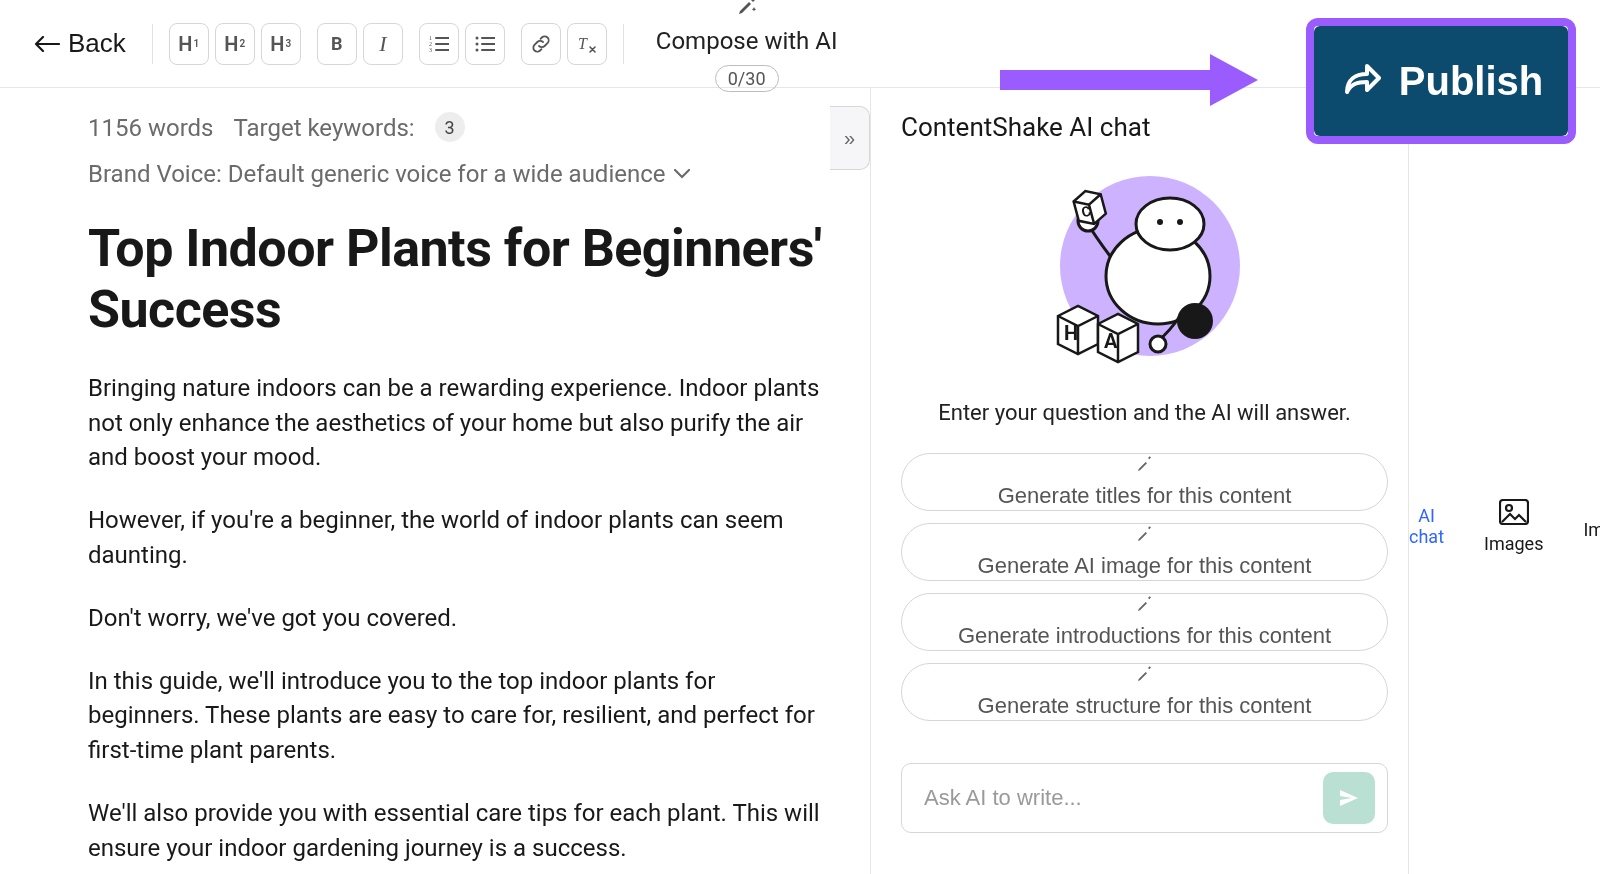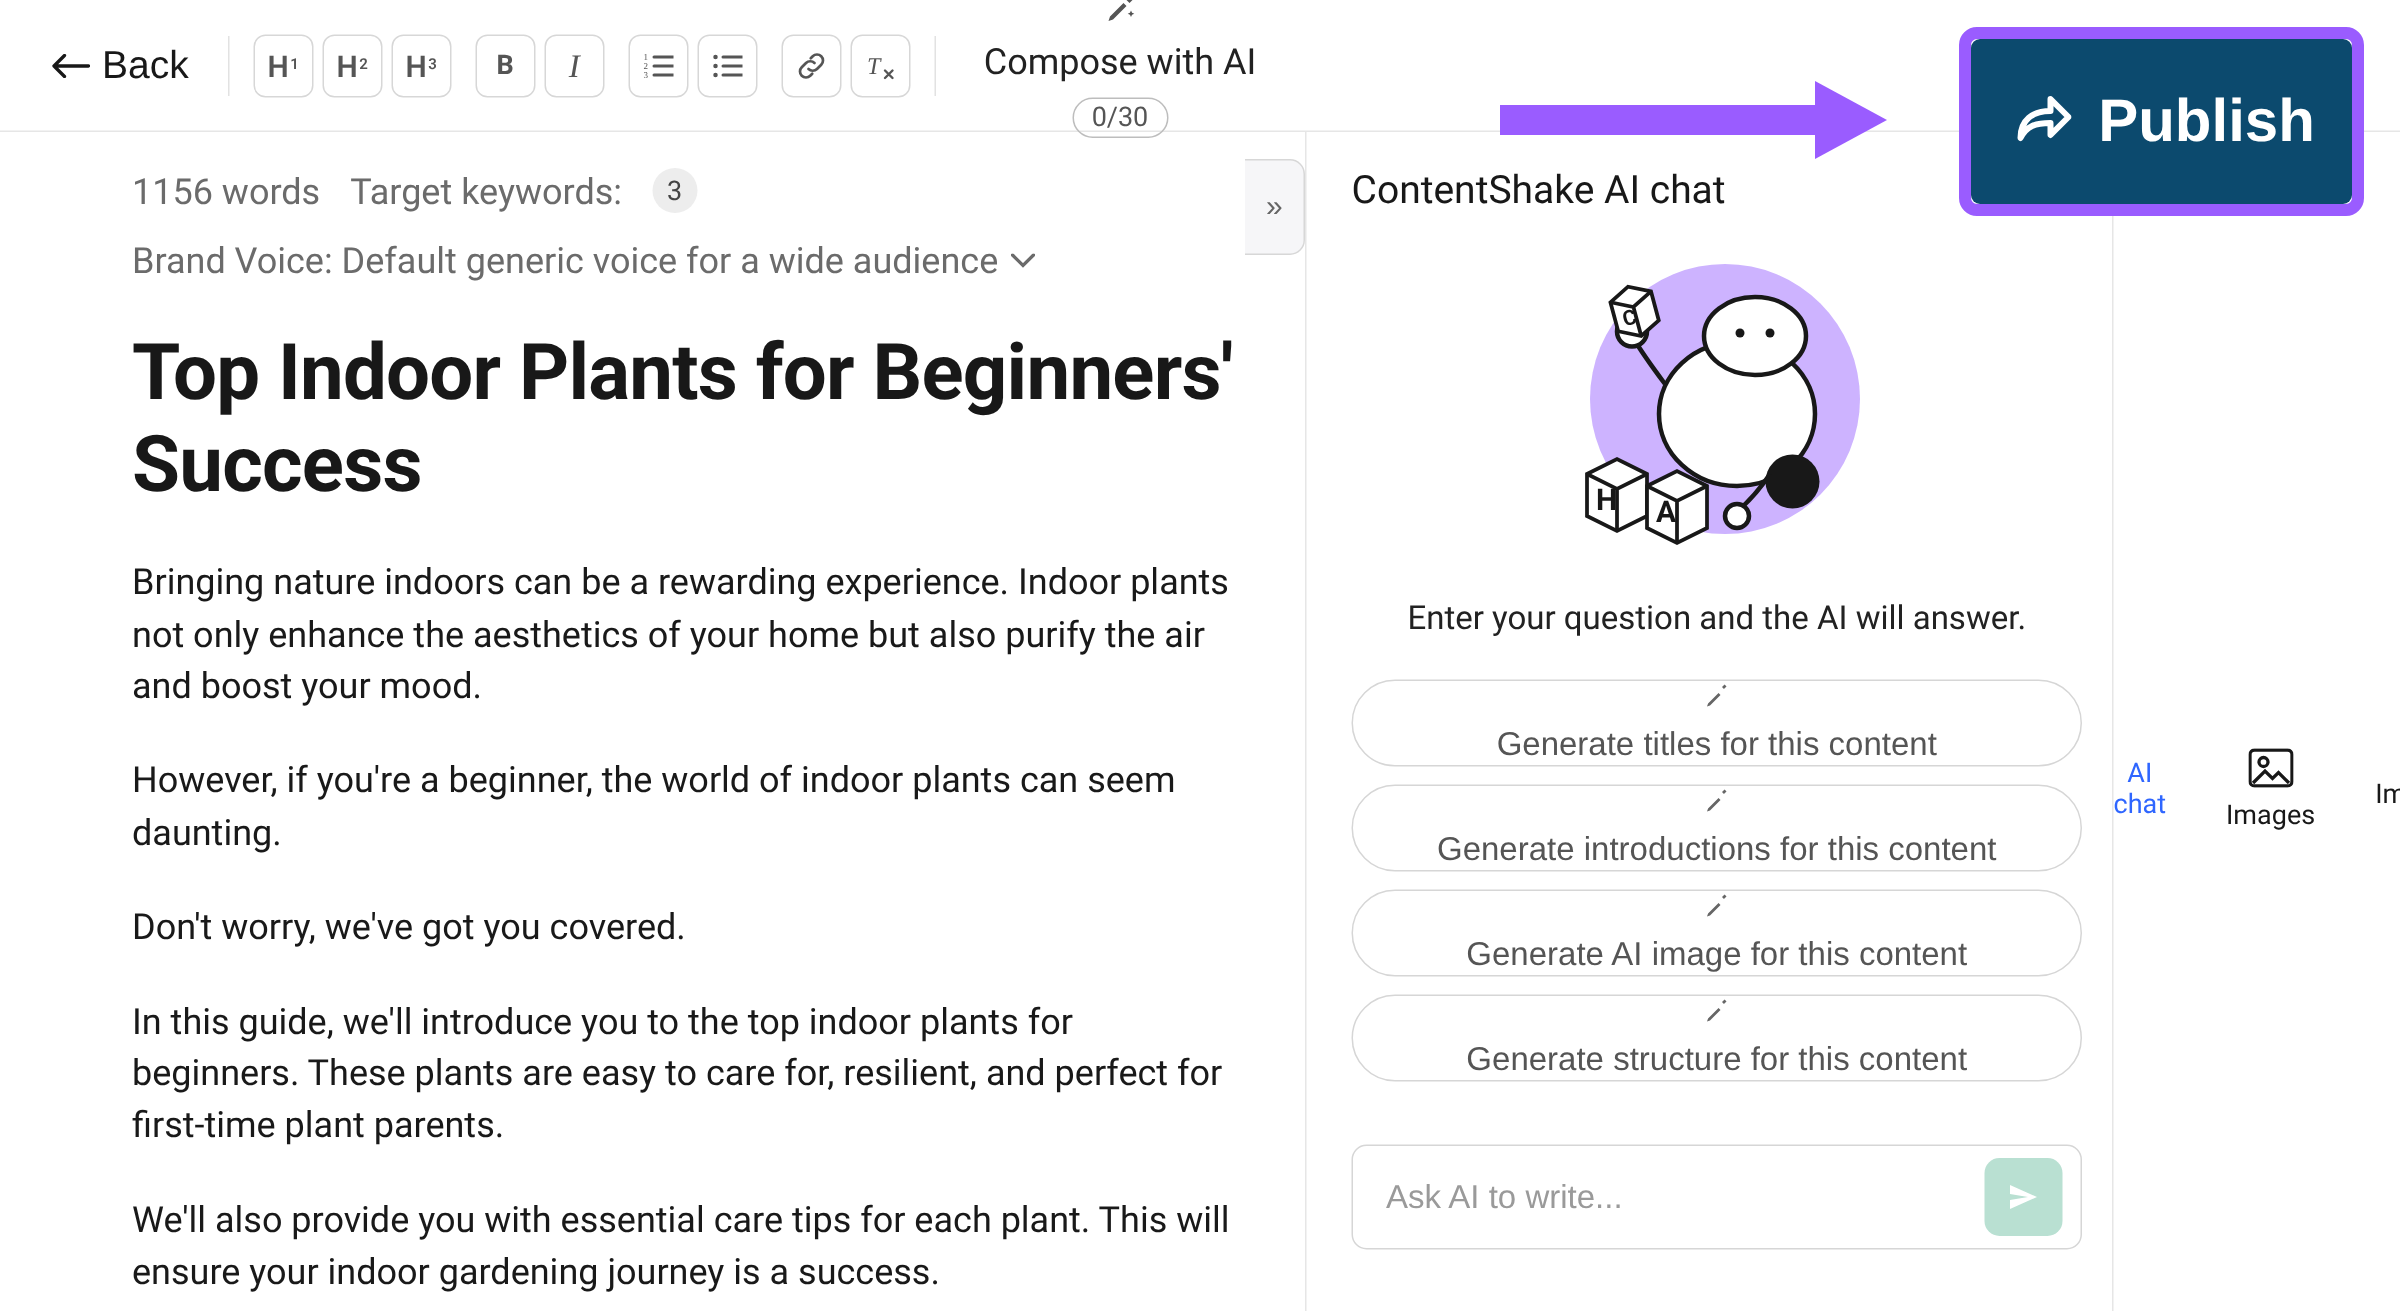--- a/index.html
+++ b/index.html
@@ -204,27 +204,27 @@
     <button class="suggestion">
       <svg width="18" height="18" viewBox="0 0 18 18">
           <path d="M2 16l2-.7 7-7-1.3-1.3-7 7L2 16zM12 3l1.3 1.3L15 2.6 13.7 1.3 12 3z" fill="#666"></path>
         </svg>
       <span>Generate titles for this content</span>
     </button>
     <button class="suggestion">
       <svg width="18" height="18" viewBox="0 0 18 18">
           <path d="M2 16l2-.7 7-7-1.3-1.3-7 7L2 16zM12 3l1.3 1.3L15 2.6 13.7 1.3 12 3z" fill="#666"></path>
         </svg>
+      <span>Generate AI image for this content</span>
+    </button>
+    <button class="suggestion">
+      <svg width="18" height="18" viewBox="0 0 18 18">
+          <path d="M2 16l2-.7 7-7-1.3-1.3-7 7L2 16zM12 3l1.3 1.3L15 2.6 13.7 1.3 12 3z" fill="#666"></path>
+        </svg>
       <span>Generate introductions for this content</span>
-    </button>
-    <button class="suggestion">
-      <svg width="18" height="18" viewBox="0 0 18 18">
-          <path d="M2 16l2-.7 7-7-1.3-1.3-7 7L2 16zM12 3l1.3 1.3L15 2.6 13.7 1.3 12 3z" fill="#666"></path>
-        </svg>
-      <span>Generate AI image for this content</span>
     </button>
     <button class="suggestion">
       <svg width="18" height="18" viewBox="0 0 18 18">
           <path d="M2 16l2-.7 7-7-1.3-1.3-7 7L2 16zM12 3l1.3 1.3L15 2.6 13.7 1.3 12 3z" fill="#666"></path>
         </svg>
       <span>Generate structure for this content</span>
     </button>
 
     <div class="chat-input-wrap">
       <input class="chat-input" placeholder="Ask AI to write..." style="">

